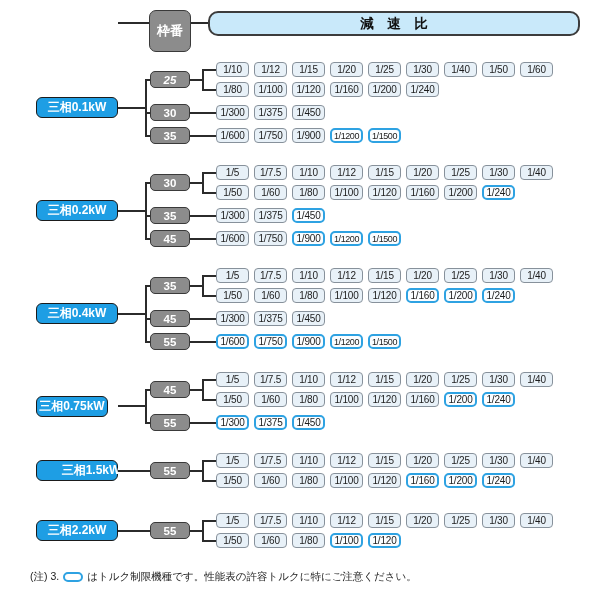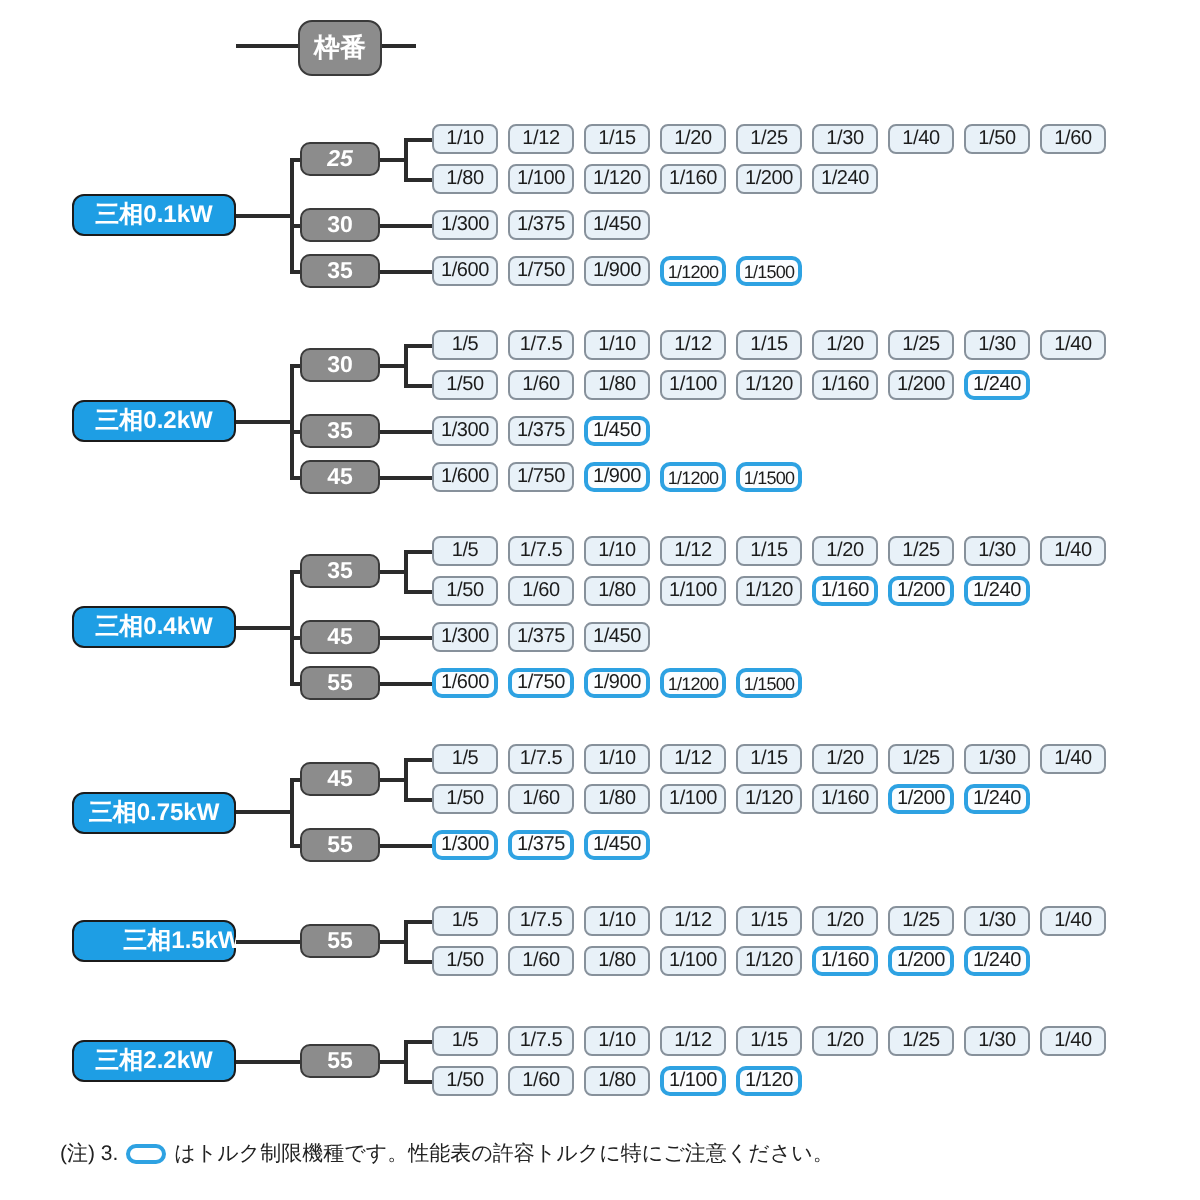--- a/index.html
+++ b/index.html
@@ -22,21 +22,21 @@
   }
   .ratio{
     background:var(--ratio-fill,#e8f1f8);border:1.5px solid var(--ratio-border,#87919b);
     border-radius:4px;color:#1c1c1c;font-size:10px;font-weight:500;letter-spacing:-0.2px;
   }
   .ratio.long{font-size:9px;letter-spacing:-0.4px;}
   .ratio.torque{
     background:var(--torque-fill,#fbfdff);border:2px solid var(--torque-border,#2ea2e2);border-radius:5px;
   }
   .header-motor{left:36px;top:10px;width:82px;height:26px;border-radius:7px;font-size:13px;}
-  .header-frame{left:149px;top:10px;width:42px;height:28px;border-radius:7px;font-size:13px;}
+  .header-frame{left:149px;top:10px;width:42px;height:42px;border-radius:7px;font-size:13px;}
   .ratio-header{
     left:208px;top:11px;width:372px;height:25px;
     background:var(--ratio-header-fill,#c9e9fa);border:2px solid #3c3c3c;border-radius:10px;
     color:#111;font-weight:bold;font-size:13.5px;
   }
   .note{
     position:absolute;left:30px;top:570px;display:flex;align-items:center;gap:4px;
     font-size:10.5px;color:#222;
   }
   .legend-box{
@@ -45,20 +45,21 @@
   }
 </style>
 </head>
 <body>
 
 <div id="canvas">
 
   <div class="ln" style="left:118px;top:22px;width:31px;height:2px;"></div>
   <div class="ln" style="left:191px;top:22px;width:17px;height:2px;"></div>
   <div class="box frame header-frame">枠番</div>
+  <div class="box ratio-header">減　速　比</div>
 
   <div id="tree">
       <div class="box motor" style="left: 36px; top: 97px; width: 82px; height: 21px;">三相0.1kW</div>
       <div class="ln" style="left: 118px; top: 106.5px; width: 28px; height: 2px;"></div>
       <div class="ln" style="left: 145px; top: 78.5px; width: 2px; height: 58px;"></div>
       <div class="ln" style="left: 146px; top: 78.5px; width: 4px; height: 2px;"></div>
       <div class="ln" style="left: 146px; top: 111.5px; width: 4px; height: 2px;"></div>
       <div class="ln" style="left: 146px; top: 134.5px; width: 4px; height: 2px;"></div>
       <div class="box frame" style="left: 150px; top: 71px; width: 40px; height: 17px; font-style: italic;">25</div>
       <div class="ln" style="left: 190px; top: 78.5px; width: 13px; height: 2px;"></div>
@@ -165,21 +166,21 @@
       <div class="box ratio" style="left: 216px; top: 311px; width: 33px; height: 15px;">1/300</div>
       <div class="box ratio" style="left: 254px; top: 311px; width: 33px; height: 15px;">1/375</div>
       <div class="box ratio" style="left: 292px; top: 311px; width: 33px; height: 15px;">1/450</div>
       <div class="box frame" style="left: 150px; top: 333px; width: 40px; height: 17px;">55</div>
       <div class="ln" style="left: 190px; top: 340.5px; width: 26px; height: 2px;"></div>
       <div class="box ratio torque" style="left: 216px; top: 334px; width: 33px; height: 15px;">1/600</div>
       <div class="box ratio torque" style="left: 254px; top: 334px; width: 33px; height: 15px;">1/750</div>
       <div class="box ratio torque" style="left: 292px; top: 334px; width: 33px; height: 15px;">1/900</div>
       <div class="box ratio torque long" style="left: 330px; top: 334px; width: 33px; height: 15px;">1/1200</div>
       <div class="box ratio torque long" style="left: 368px; top: 334px; width: 33px; height: 15px;">1/1500</div>
-      <div class="box motor" style="left: 36px; top: 395.5px; width: 82px; height: 21px;">三相0.75kW</div>
+      <div class="box motor" style="left: 36px; top: 395.5px; width: 72px; height: 21px;">三相0.75kW</div>
       <div class="ln" style="left: 118px; top: 405px; width: 28px; height: 2px;"></div>
       <div class="ln" style="left: 145px; top: 388.5px; width: 2px; height: 35px;"></div>
       <div class="ln" style="left: 146px; top: 388.5px; width: 4px; height: 2px;"></div>
       <div class="ln" style="left: 146px; top: 421.5px; width: 4px; height: 2px;"></div>
       <div class="box frame" style="left: 150px; top: 381px; width: 40px; height: 17px;">45</div>
       <div class="ln" style="left: 190px; top: 388.5px; width: 13px; height: 2px;"></div>
       <div class="ln" style="left: 202px; top: 378.5px; width: 2px; height: 22px;"></div>
       <div class="ln" style="left: 203px; top: 378.5px; width: 13px; height: 2px;"></div>
       <div class="ln" style="left: 203px; top: 398.5px; width: 13px; height: 2px;"></div>
       <div class="box ratio" style="left: 216px; top: 372px; width: 33px; height: 15px;">1/5</div>

